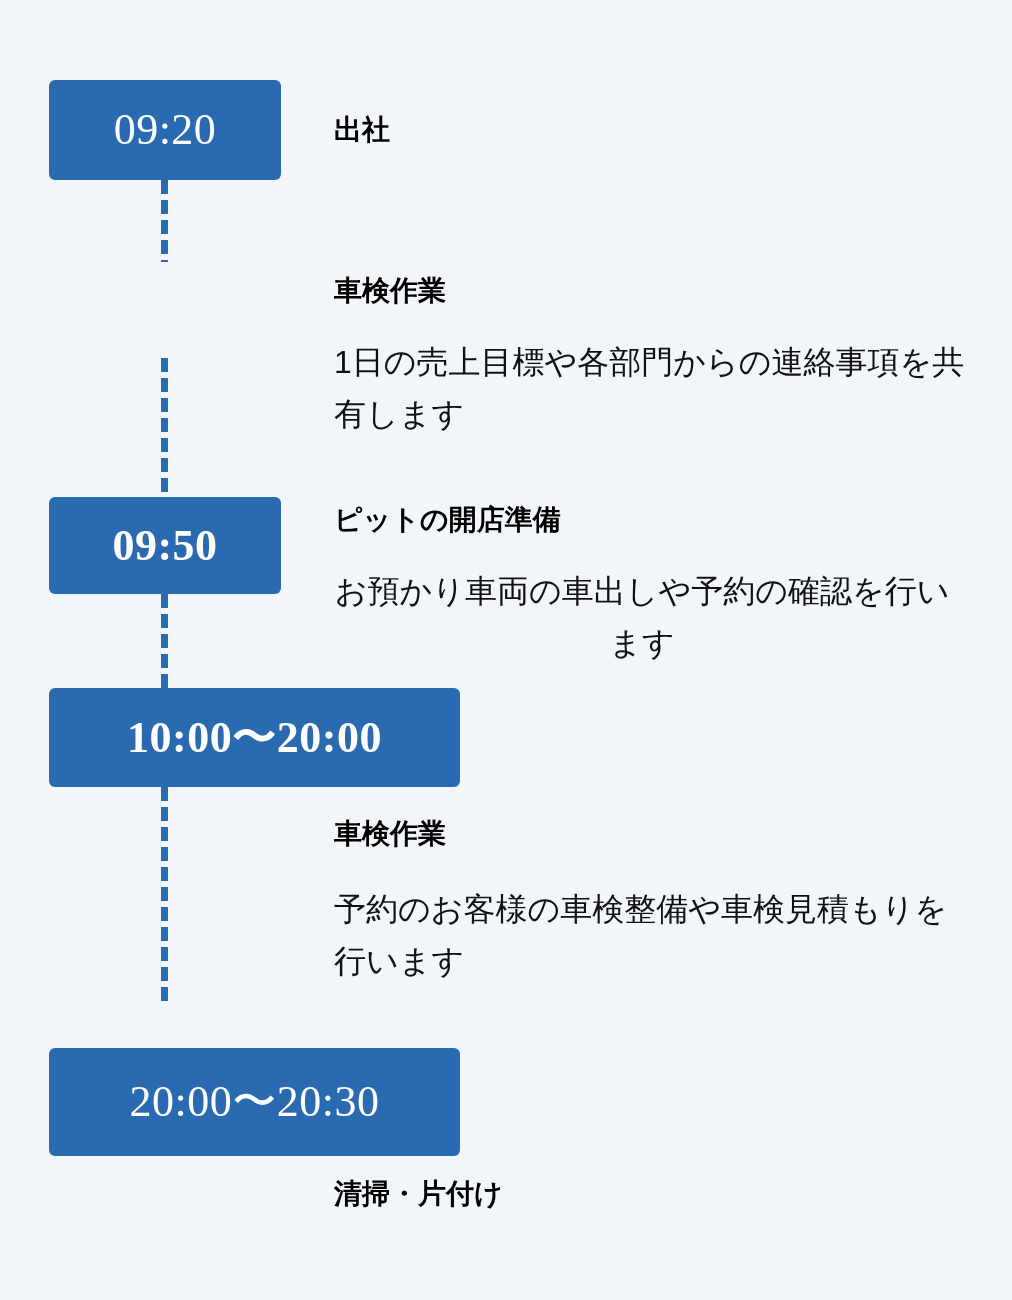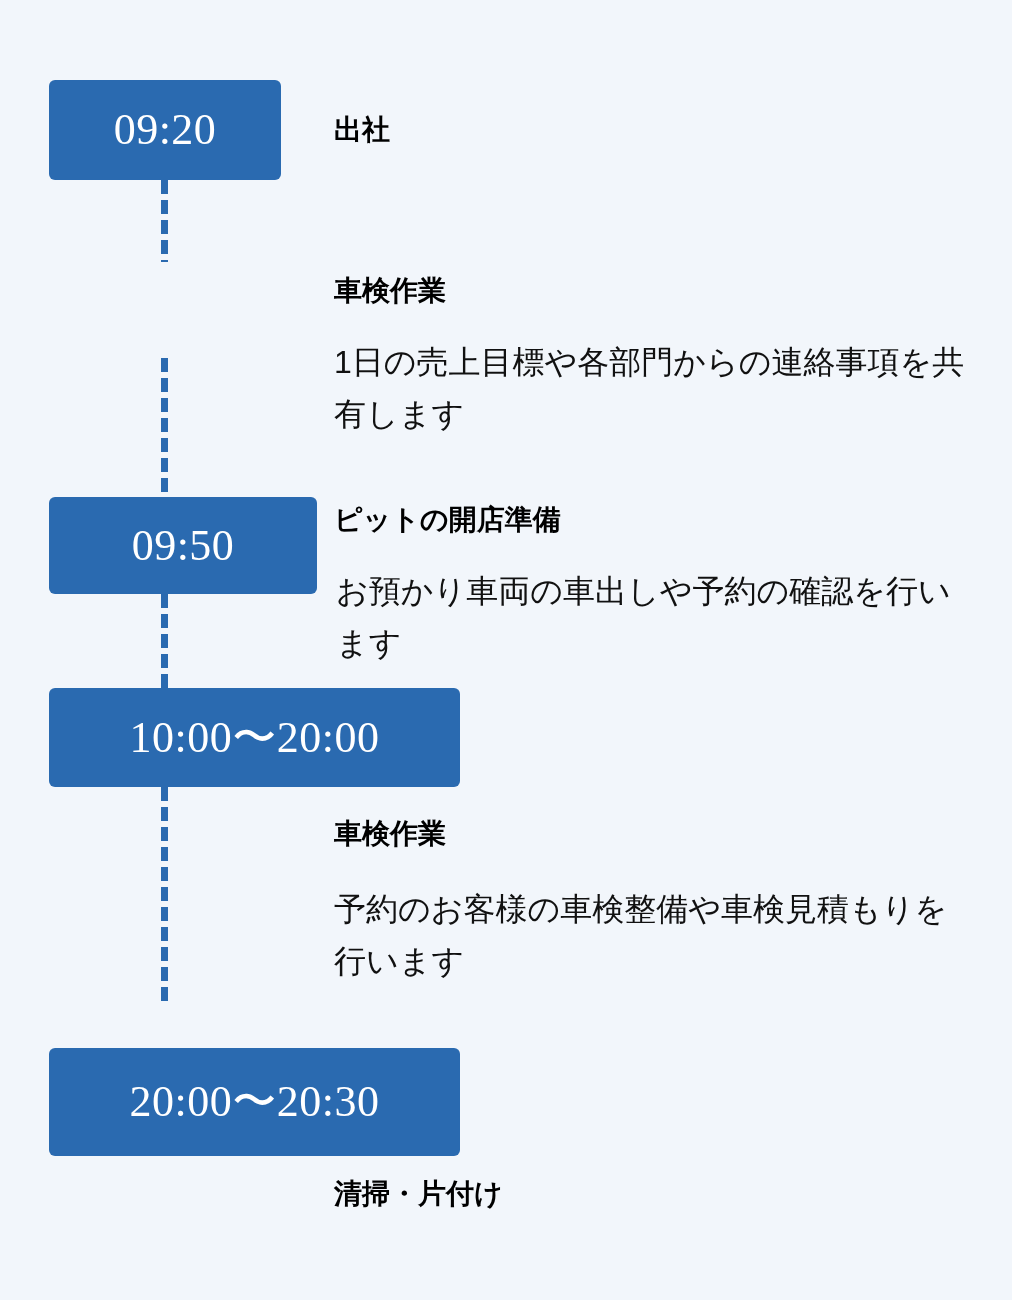--- a/index.html
+++ b/index.html
@@ -81,24 +81,24 @@
   <div class="dash-line" style="top:358px; height:140px;"></div>
   <div class="dash-line" style="top:594px; height:94px;"></div>
   <div class="dash-line" style="top:787px; height:220px;"></div>
 
   <div class="badge" style="left:49px; top:80px; width:232px; height:100px;">09:20</div>
   <div class="entry-title" style="left:334px; top:113px;">出社</div>
 
   <div class="entry-title" style="left:334px; top:274px;">車検作業</div>
   <div class="entry-desc" style="left:334px; top:337px; width:634px;">1日の売上目標や各部門からの連絡事項を共有します</div>
 
-  <div class="badge" style="left:49px; top:497px; width:268px; height:97px;">09:50</div>
+  <div class="badge" style="left:49px; top:497px; width:232px; height:97px;font-weight:bold;">09:50</div>
   <div class="entry-title" style="left:334px; top:503px;">ピットの開店準備</div>
-  <div class="entry-desc" style="left:336px; top:566px; width:640px;">お預かり車両の車出しや予約の確認を行います</div>
+  <div class="entry-desc" style="left:322px; top:566px; width:640px;text-align:center;">お預かり車両の車出しや予約の確認を行います</div>
 
-  <div class="badge" style="left:49px; top:688px; width:411px; height:99px;">10:00〜20:00</div>
+  <div class="badge" style="left:49px; top:688px; width:411px; height:99px;font-weight:bold;">10:00〜20:00</div>
   <div class="entry-title" style="left:334px; top:817px;">車検作業</div>
   <div class="entry-desc" style="left:334px; top:884px; width:634px;">予約のお客様の車検整備や車検見積もりを行います</div>
 
   <div class="badge" style="left:49px; top:1048px; width:411px; height:108px;">20:00〜20:30</div>
   <div class="entry-title" style="left:334px; top:1177px;">清掃・片付け</div>
 
 </div>
 
 </body></html>

